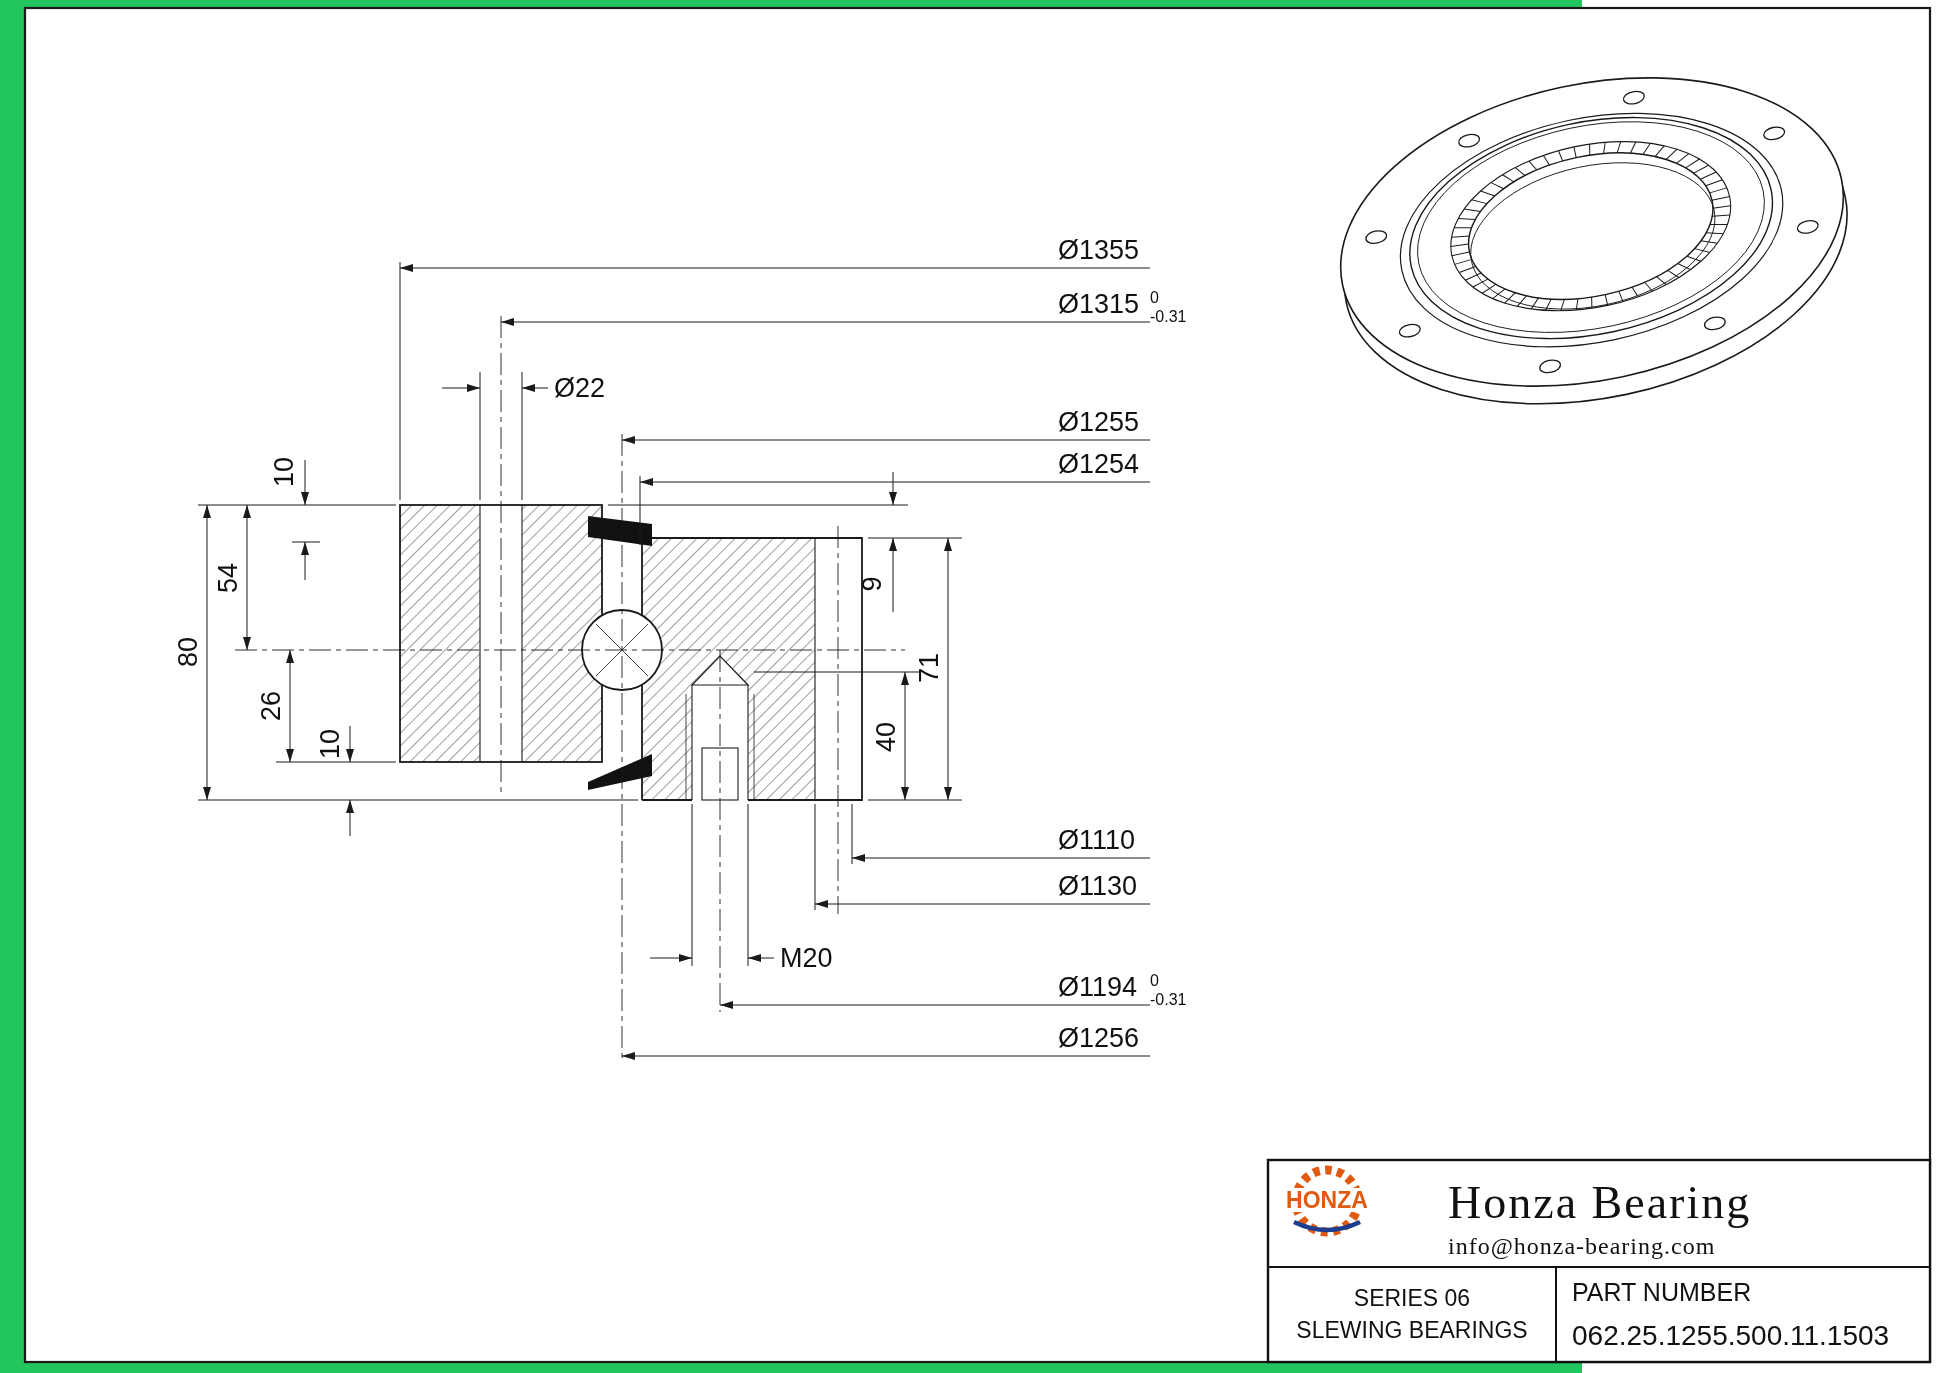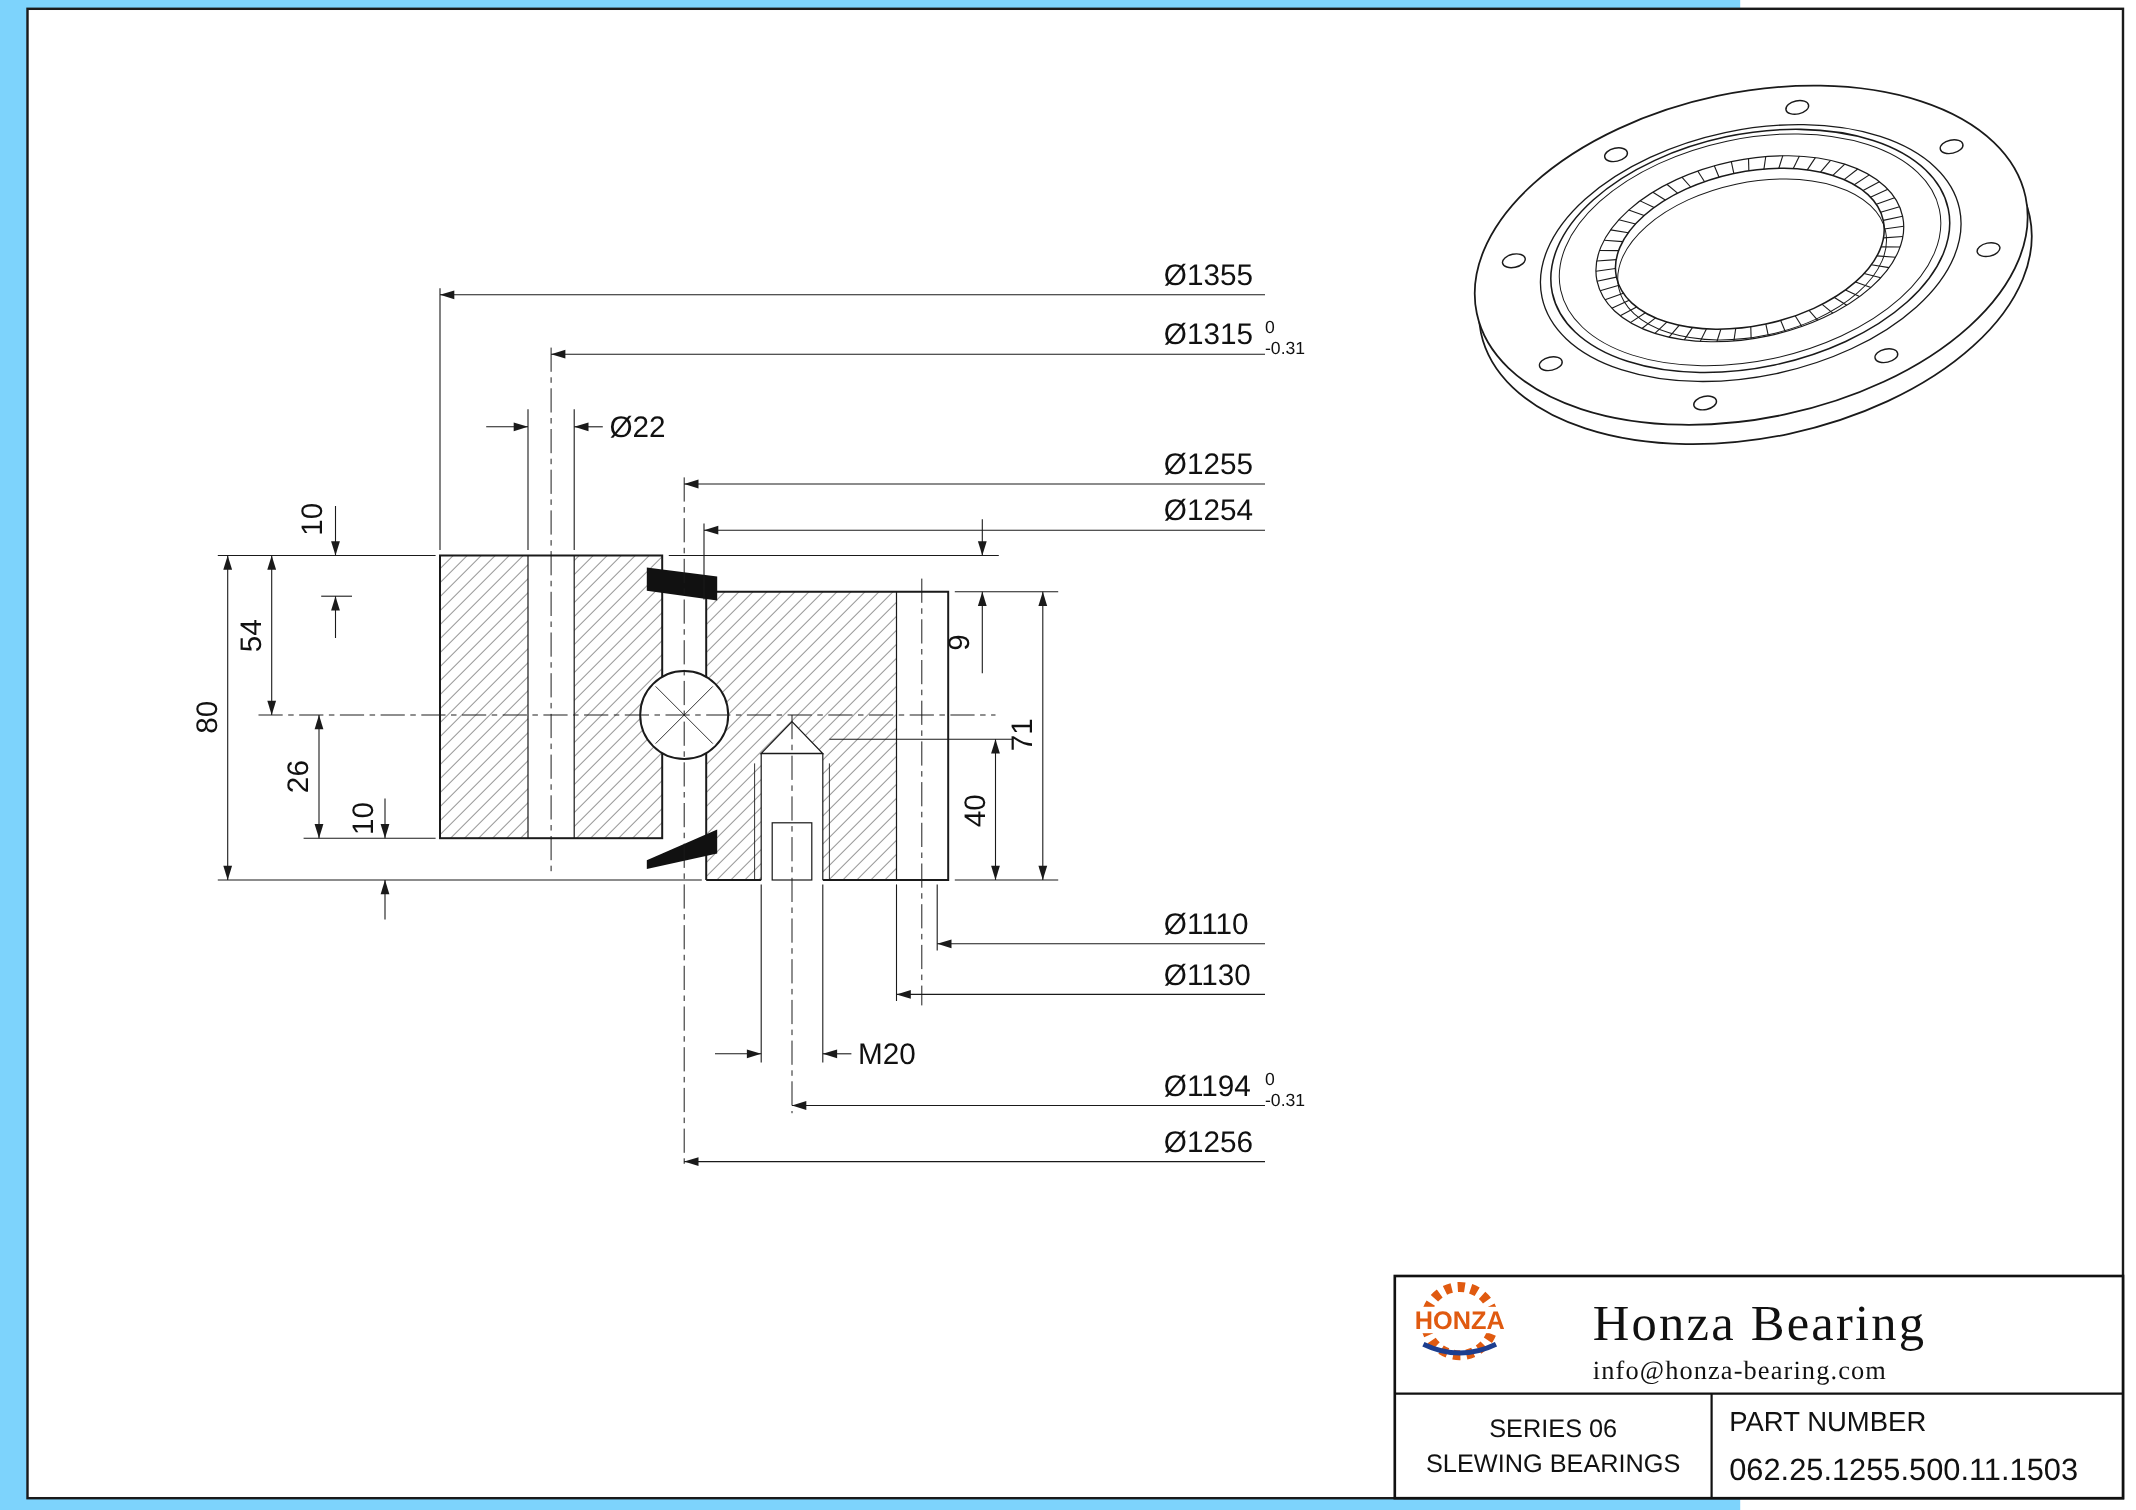--- a/index.html
+++ b/index.html
@@ -1,16 +1,16 @@
 <!DOCTYPE html>
 <html><head>
 <meta charset="utf-8">
 <style>
   html,body{margin:0;padding:0;background:#ffffff;}
-  .page{width:1582px;height:1373px;position:relative;background:#7dd3fc;text-align:center;}
+  .page{width:1582px;height:1373px;position:relative;background:#22c55e;text-align:center;}
   svg{display:block;}
   
   .obj{stroke:#1a1a1a;stroke-width:1.8;fill:none;}
   .thin{stroke:#1a1a1a;stroke-width:1.1;fill:none;}
   .xthin{stroke:#1a1a1a;stroke-width:0.8;fill:none;}
   .dim{stroke:#1a1a1a;stroke-width:1;fill:none;}
   .cl{stroke:#1a1a1a;stroke-width:0.9;fill:none;stroke-dasharray:22 5 5 5;}
   .arr{fill:#1a1a1a;stroke:none;}
   .seal{fill:#111;stroke:none;}
   text{fill:#111;font-family:"Liberation Sans",sans-serif;}

